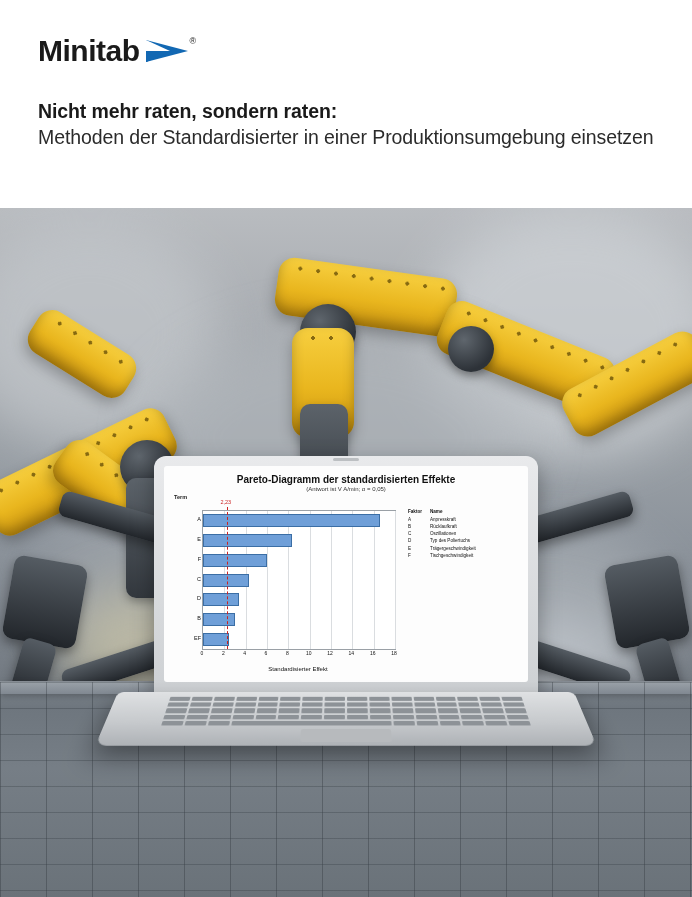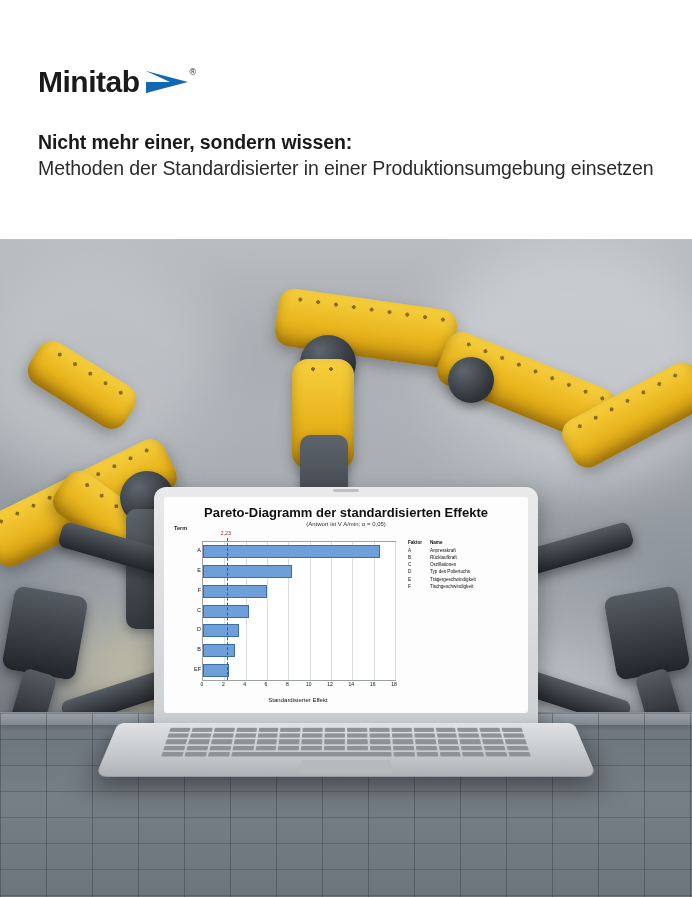--- a/index.html
+++ b/index.html
@@ -13,21 +13,20 @@
     font-family: "Liberation Sans", sans-serif;
     overflow: hidden;
     position: relative;
   }
 
   
   .header {
     padding: 30px 38px 0 38px;
     box-sizing: border-box;
     height: 208px;
-    margin-top: 31px;
   }
   .logo-row {
     display: flex;
     align-items: center;
     height: 42px;
   }
   .logo-text {
     font-size: 30px;
     font-weight: bold;
     color: #1a1a1a;
@@ -226,21 +225,21 @@
   .chart {
     position: absolute;
     inset: 0;
     padding: 6px 8px;
     box-sizing: border-box;
     font-family: "Liberation Sans", sans-serif;
     color: #222;
   }
   .chart-title {
     text-align: center;
-    font-size: 13px;
+    font-size: 10px;
     font-weight: bold;
     color: #111;
     margin-top: 2px;
   }
   .chart-sub {
     text-align: center;
     font-size: 6px;
     color: #333;
     margin-top: 1px;
   }
@@ -351,21 +350,21 @@
         <polygon points="0,2 42,13 0,24" fill="#1268b3"></polygon>
         <polygon points="0,2 24,13 0,13" fill="#ffffff"></polygon>
         <polygon points="0,13 24,13 0,24" fill="#1268b3"></polygon>
         <polygon points="0,13 26,13 0,24" fill="#1268b3"></polygon>
       </svg>
     </span>
     <span class="logo-reg">®</span>
   </div>
 
   <div class="title-block">
-    <div class="title-line1">Nicht mehr einer, sondern wissen:</div>
+    <div class="title-line1">Nicht mehr raten, sondern raten:</div>
     <div class="title-line2">Methoden der Standardisierter in einer Produktionsumgebung einsetzen</div>
   </div>
 </div>
 
 <div class="hero">
 
   <div class="bg-gradient"></div>
   <div class="bg-blob blob-a"></div>
   <div class="bg-blob blob-b"></div>
   <div class="bg-blob blob-c"></div>

